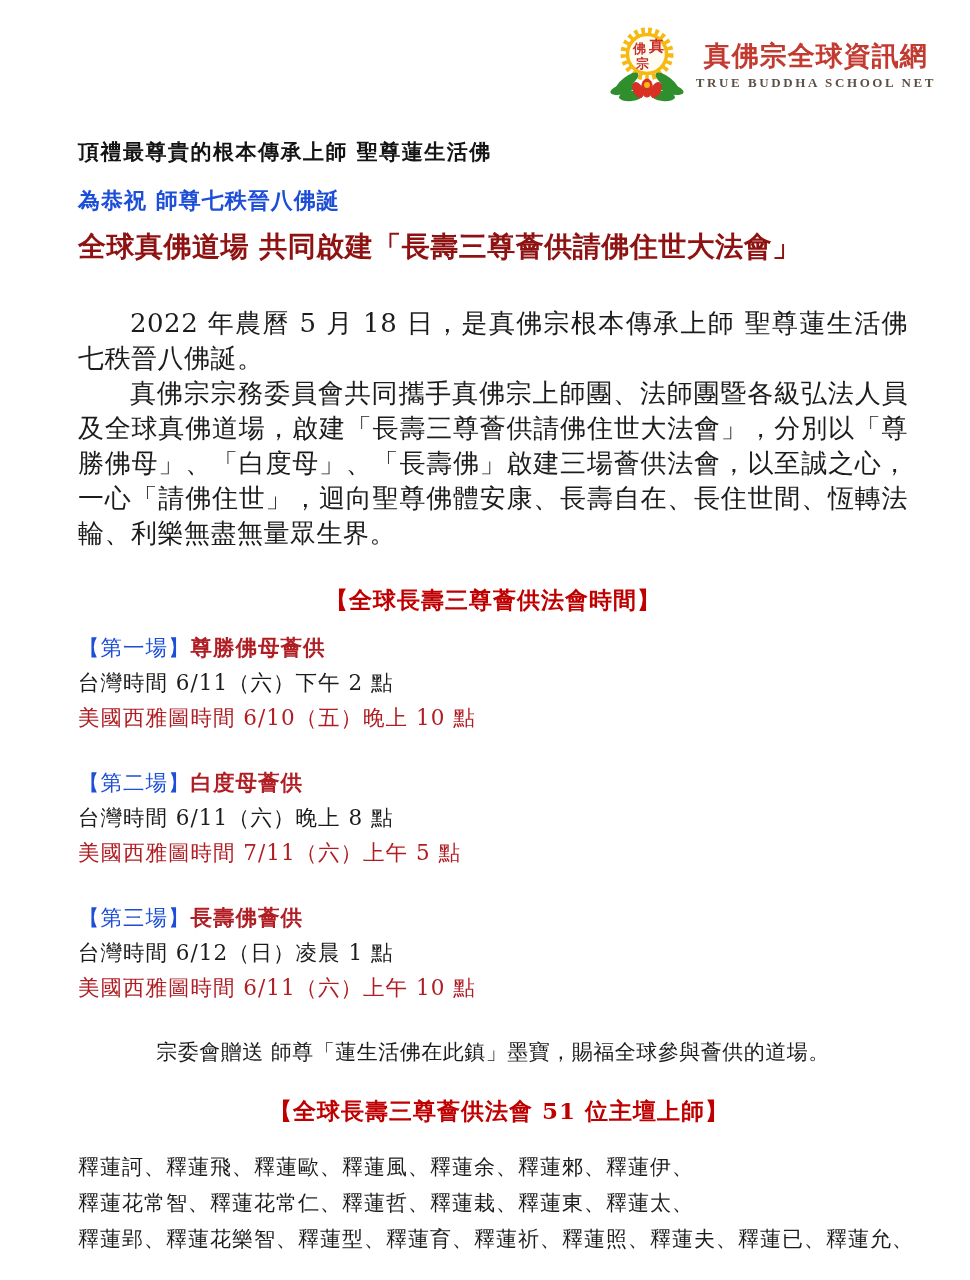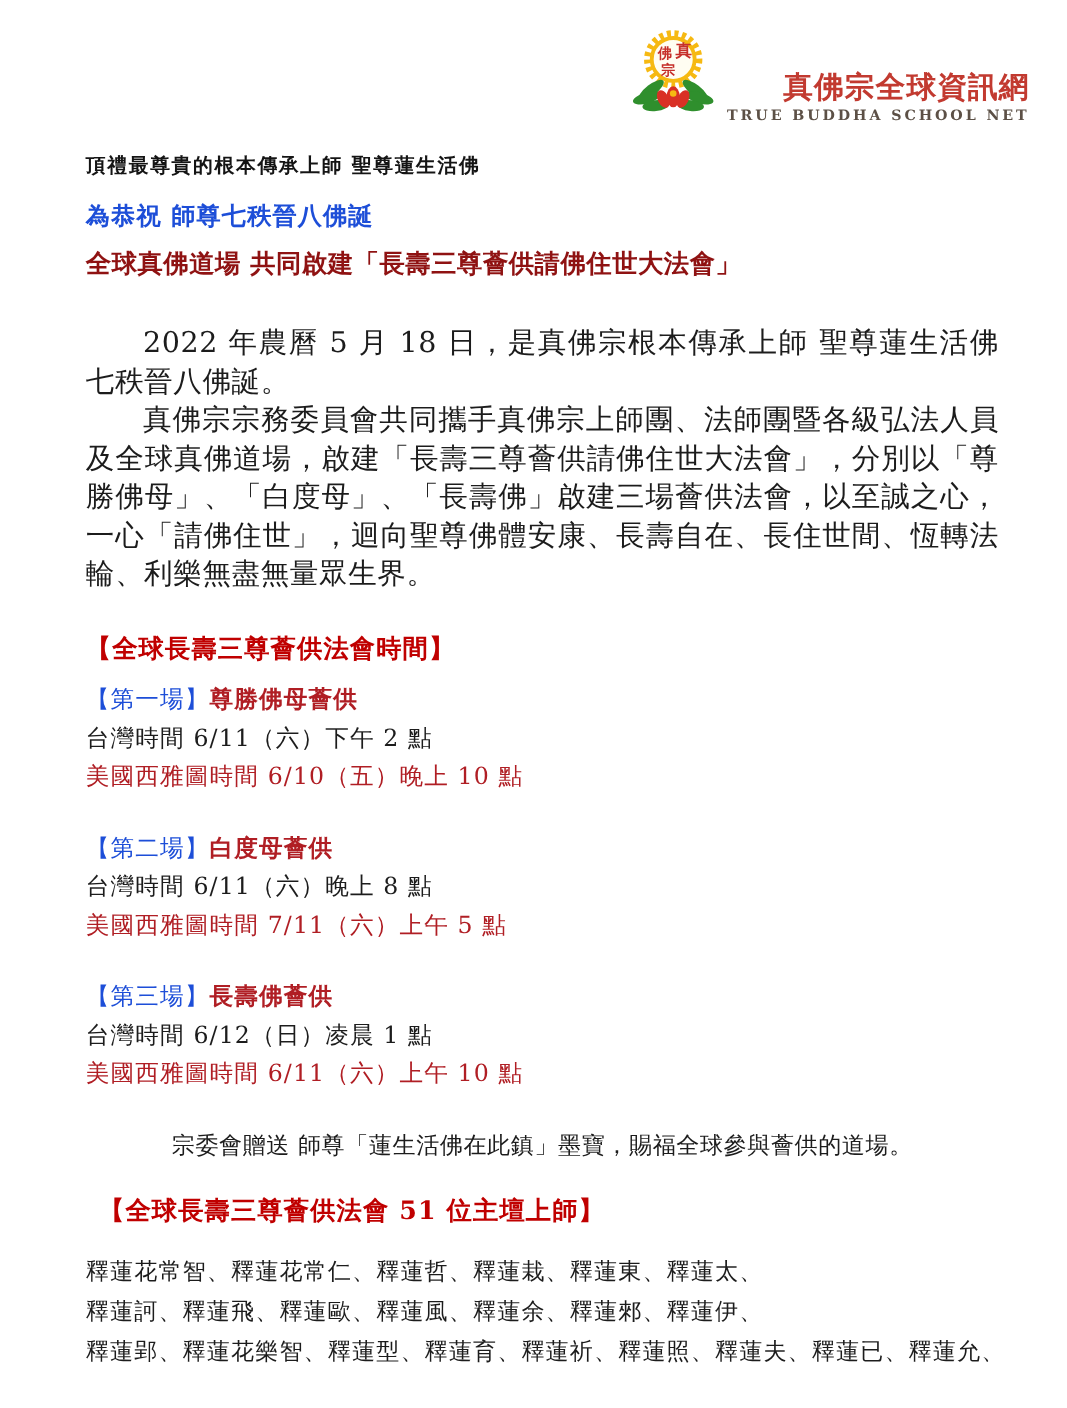--- a/index.html
+++ b/index.html
@@ -9,46 +9,46 @@
     background:#ffffff;
     overflow:hidden;
     font-family:"DejaVu Serif","Liberation Serif",serif;
     color:#1c1c1c;
   }
   
   .logo{
     position:absolute;top:26px;right:34px;
     display:flex;align-items:flex-start;gap:6px;
   }
-  .logo-text{margin-top:39px;text-align:right;}
+  .logo-text{margin-top:16px;text-align:center;font-family:Liberation Serif, serif;}
   .logo-zh{
     font-size:27px;font-weight:bold;color:#c23a30;
     letter-spacing:1px;line-height:1.1;white-space:nowrap;
   }
   .logo-en{
     font-size:13px;font-weight:bold;color:#5c5046;
     letter-spacing:2.6px;margin-top:3px;white-space:nowrap;
   }
   
   .content{position:absolute;left:78px;top:138px;width:830px;}
   h1.title{
-    font-size:18px;font-weight:bold;color:#141414;
+    font-size:21px;font-weight:bold;color:#141414;
     margin:0 0 20px 0;letter-spacing:1.5px;
   }
   .ded1{font-size:22px;font-weight:bold;color:#1d4ed8;margin:0 0 12px 0;letter-spacing:1px;}
-  .ded2{font-size:23px;font-weight:bold;color:#8f1212;margin:0 0 40px 0;letter-spacing:0.5px;}
+  .ded2{font-size:28px;font-weight:bold;color:#8f1212;margin:0 0 40px 0;letter-spacing:0.5px;}
   .para{
     font-size:26px;line-height:35px;margin:0;
     text-indent:2em;text-align:justify;color:#1c1c1c;
     letter-spacing:0.5px;
   }
   .num-red{color:#b01e24;}
   .red-heading{
     font-size:23px;font-weight:bold;color:#c00000;
-    margin:34px 0 14px 0;letter-spacing:1px;
+    margin:34px 0 14px 0;letter-spacing:1px;text-align:center;
   }
   .session{margin:0 0 30px 0;}
   .session p{margin:0;font-size:21.5px;line-height:35px;letter-spacing:1px;}
   .session-label{color:#1d4ed8;}
   .session-name{color:#b01e24;font-weight:bold;}
   .time-taiwan{color:#1c1c1c;}
   .time-seattle{color:#b01e24;}
   .gift{font-size:21px;line-height:35px;margin:30px 0 0 0;letter-spacing:0.5px;text-align:center;}
   .masters-heading{margin:26px 0 22px 12px;}
   .name-line{
@@ -117,19 +117,19 @@
           <p><span class="session-label">【第三場】</span><span class="session-name">長壽佛薈供</span></p>
           <p class="time-taiwan">台灣時間 6/12（日）凌晨 1 點</p>
           <p class="time-seattle">美國西雅圖時間 6/11（六）上午 10 點</p>
         </div>
       </div>
 
     <p class="gift">宗委會贈送 師尊「蓮生活佛在此鎮」墨寶，賜福全球參與薈供的道場。</p>
 
     <h2 class="red-heading masters-heading">【全球長壽三尊薈供法會 51 位主壇上師】</h2>
     <div id="names">
+        <p class="name-line">釋蓮訶、釋蓮飛、釋蓮歐、釋蓮風、釋蓮余、釋蓮郲、釋蓮伊、</p>
         <p class="name-line">釋蓮花常智、釋蓮花常仁、釋蓮哲、釋蓮栽、釋蓮東、釋蓮太、</p>
-        <p class="name-line">釋蓮訶、釋蓮飛、釋蓮歐、釋蓮風、釋蓮余、釋蓮郲、釋蓮伊、</p>
         <p class="name-line">釋蓮郢、釋蓮花樂智、釋蓮型、釋蓮育、釋蓮祈、釋蓮照、釋蓮夫、釋蓮已、釋蓮允、釋</p>
       </div>
   </main>
 
 </div>
 
 </body></html>

